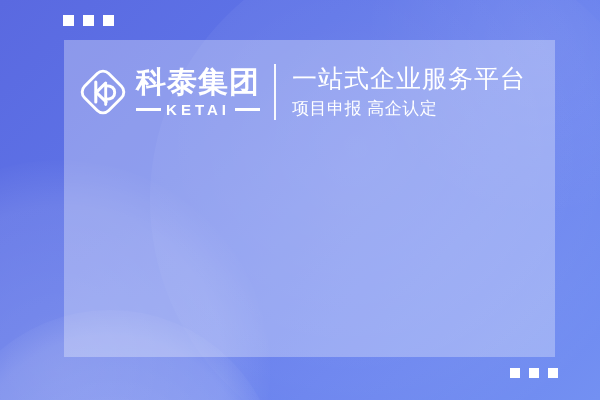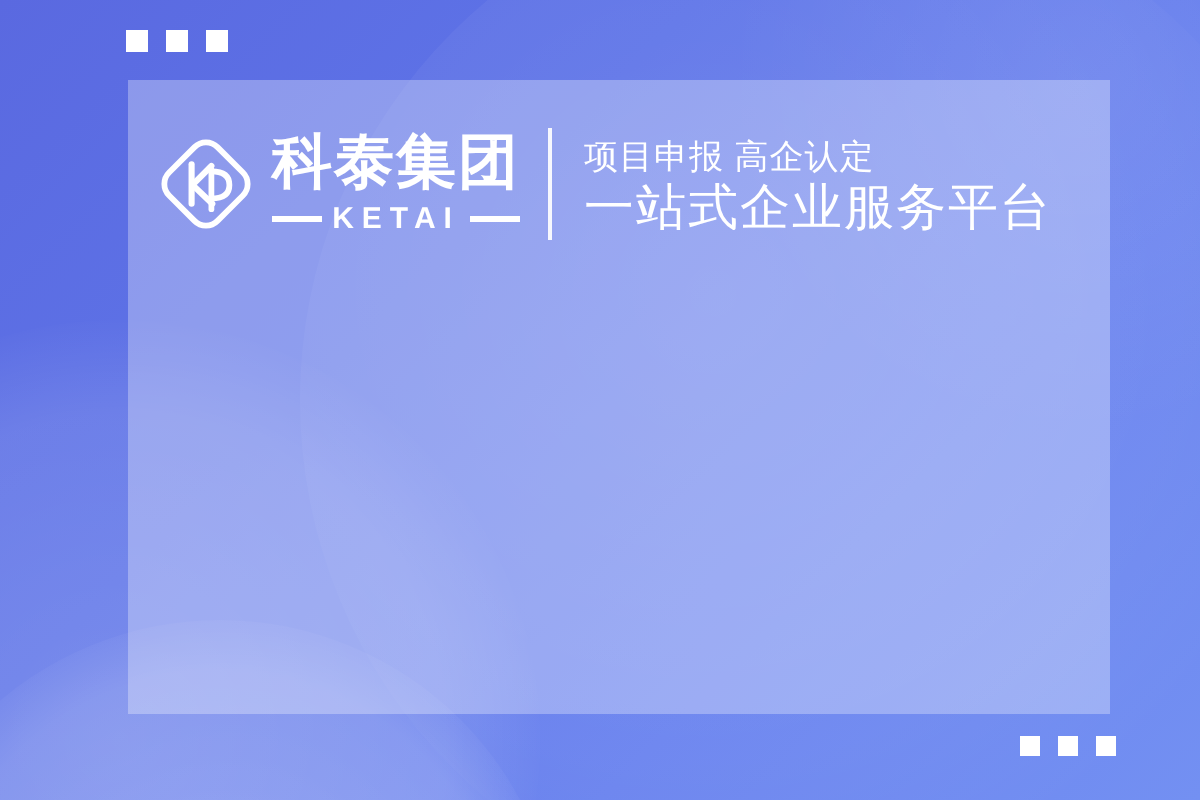--- a/index.html
+++ b/index.html
@@ -230,21 +230,21 @@
             <span class="rule"></span>
             <span id="logo-en">KETAI</span>
             <span class="rule"></span>
           </div>
         </div>
       </div>
 
       <div id="divider"></div>
 
       <div id="tagline-block">
+        <div id="tagline-main">一站式企业服务平台</div>
         <div id="tagline-sub">项目申报 高企认定</div>
-        <div id="tagline-main">一站式企业服务平台</div>
       </div>
 
     </div>
 
 
   </div>
 </div>
 
 </body></html>

